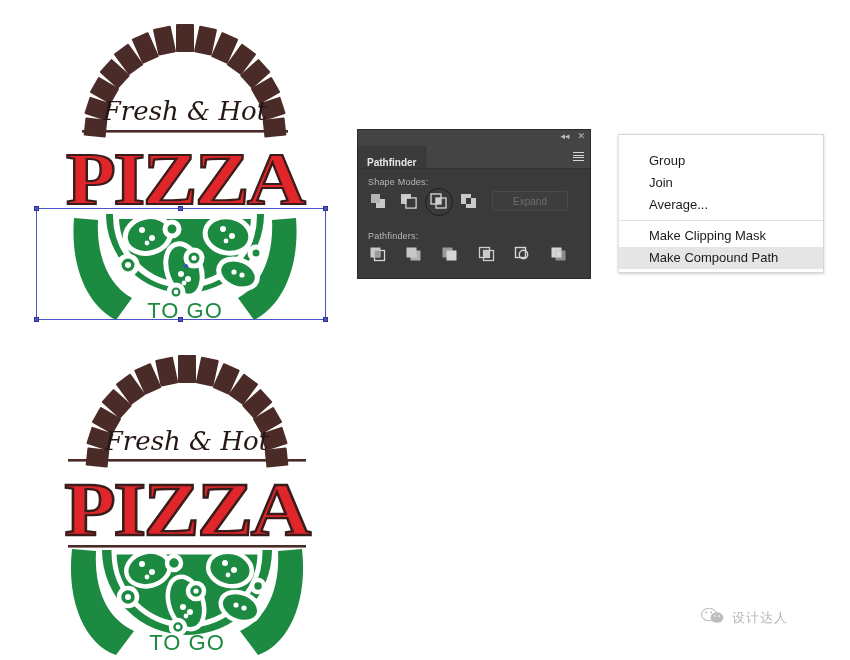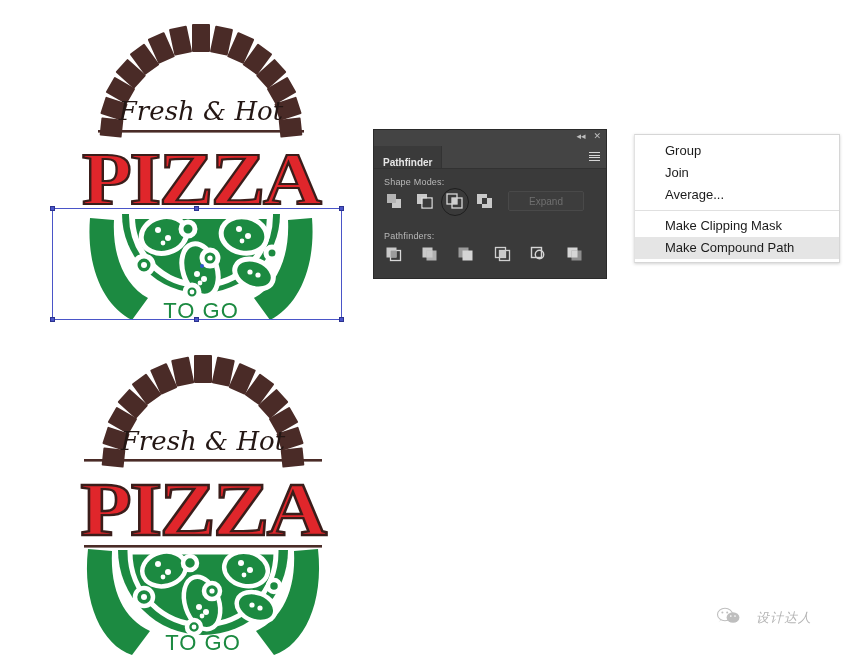--- a/index.html
+++ b/index.html
@@ -3,21 +3,21 @@
 <meta charset="utf-8">
 <style>
   html,body{margin:0;padding:0;}
   body{
     width:850px;height:660px;
     background:#ffffff;
     font-family:"Liberation Sans", sans-serif;
     position:relative;
     overflow:hidden;
   }
-  .canvas{position:absolute;left:16px;top:0;width:805px;height:660px;}
+  .canvas{position:absolute;left:0;top:0;width:805px;height:660px;}
 
   
   .logo{position:absolute;}
   .logo svg{display:block;}
 
   
   .sel-box{
     position:absolute;
     border:1px solid #4a55c8;
     box-sizing:border-box;
@@ -86,35 +86,34 @@
 
   
   .ctx-menu{
     position:absolute;
     background:#ffffff;
     border:1px solid #d6d6d6;
     border-left:1px solid #e2e2e2;
     box-shadow:0 1px 3px rgba(0,0,0,.18);
     font-family:"Liberation Sans", sans-serif;
     user-select:none;
-    padding:5px 0 3px 0;
+    padding:15px 0 3px 0;
   }
   .ctx-item{
     height:22px;line-height:22px;
     padding:0 14px 0 30px;
     font-size:13px;color:#1b1b1b;white-space:nowrap;cursor:default;
   }
   .ctx-item.sel{background:#e5e5e5;}
   .ctx-sep{height:1px;background:#e0e0e0;margin:4px 0 4px 0;}
 
   
   .watermark{
-    position:absolute;display:flex;align-items:center;gap:14px;
+    position:absolute;display:flex;align-items:center;gap:6px;
     opacity:.55;
-    font-style:italic;
   }
   .wm-text{font-size:13px;color:#777;font-family:"DejaVu Sans", sans-serif;letter-spacing:1px;}
 </style>
 </head>
 <body>
 
 <div class="canvas">
 
   <div class="logo" style="left:60px;top:22px;width:250px;height:300px;">
     <svg width="250" height="300" viewBox="0 0 250 300" xmlns="http://www.w3.org/2000/svg">

